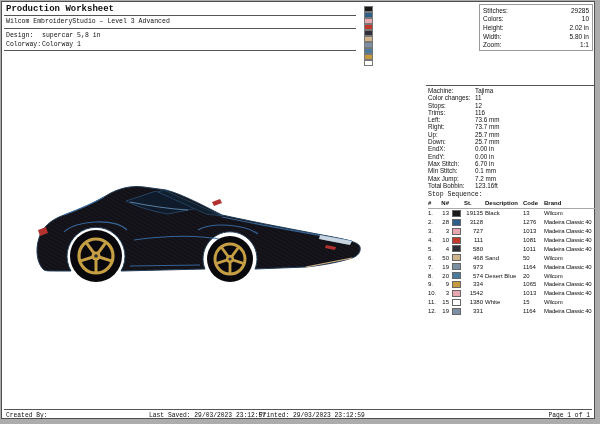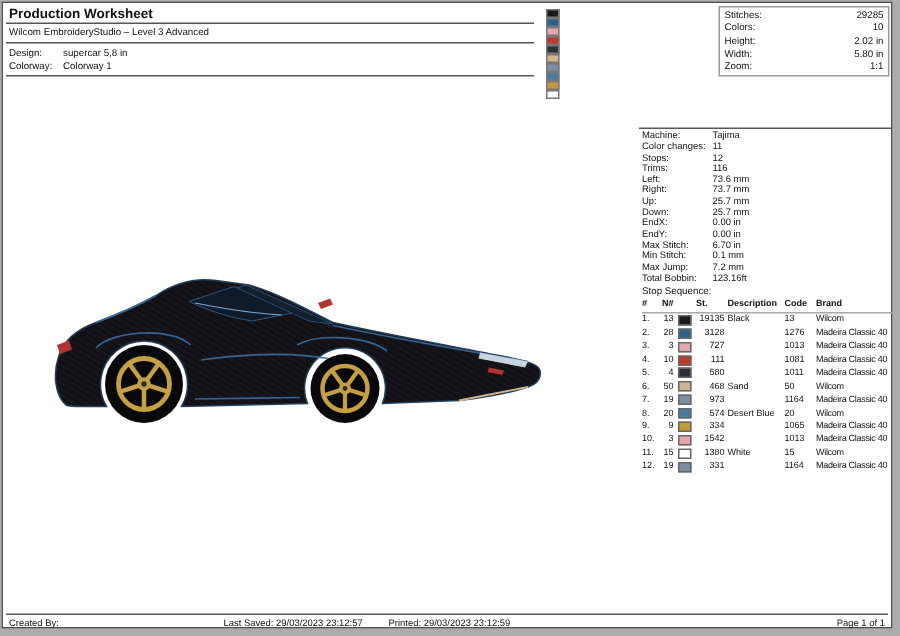--- a/index.html
+++ b/index.html
@@ -6,21 +6,21 @@
   body {
     width:600px; height:424px; position:relative; overflow:hidden;
     background:#acacac;
     font-family:"Liberation Sans", sans-serif;
     color:#111;
   }
   .page {
     position:absolute; left:1px; top:1px; width:592px; height:416px;
     background:#ffffff; border:1px solid #4f4f4f;
   }
-  .abs { position:absolute; white-space:nowrap; }
+  .abs { position:absolute; white-space:nowrap;font-family:Liberation Mono, monospace; }
   .hline { position:absolute; height:0; border-top:1px solid #555; }
 
   .t-title { left:4px; top:2px; font-size:9px; font-weight:bold; }
   .software { left:4px; top:16px; font-size:6.5px; }
   .lbl { font-size:6.5px; }
   .design-label { left:4px; top:30px; }
   .design-value { left:40px; top:30px; }
   .colorway-label { left:4px; top:39px; }
   .colorway-value { left:40px; top:39px; }
 

